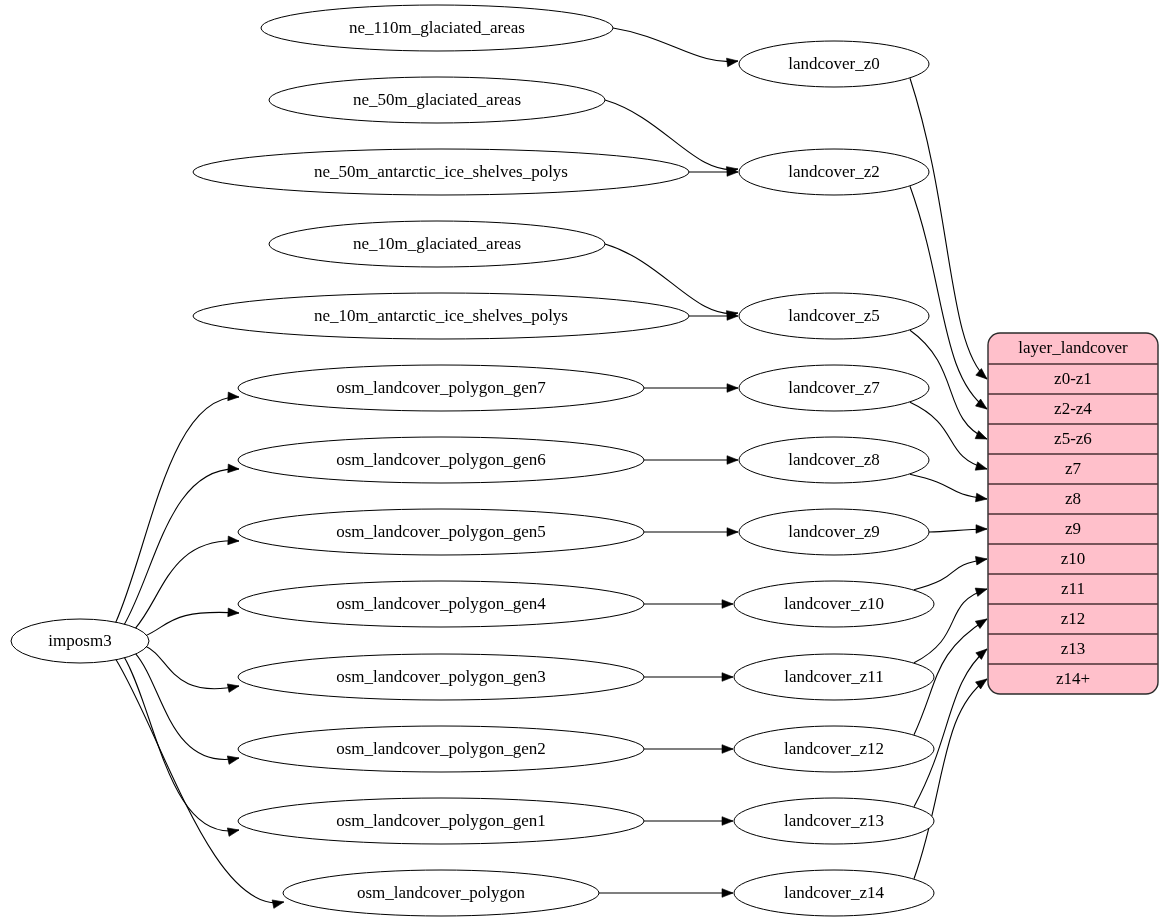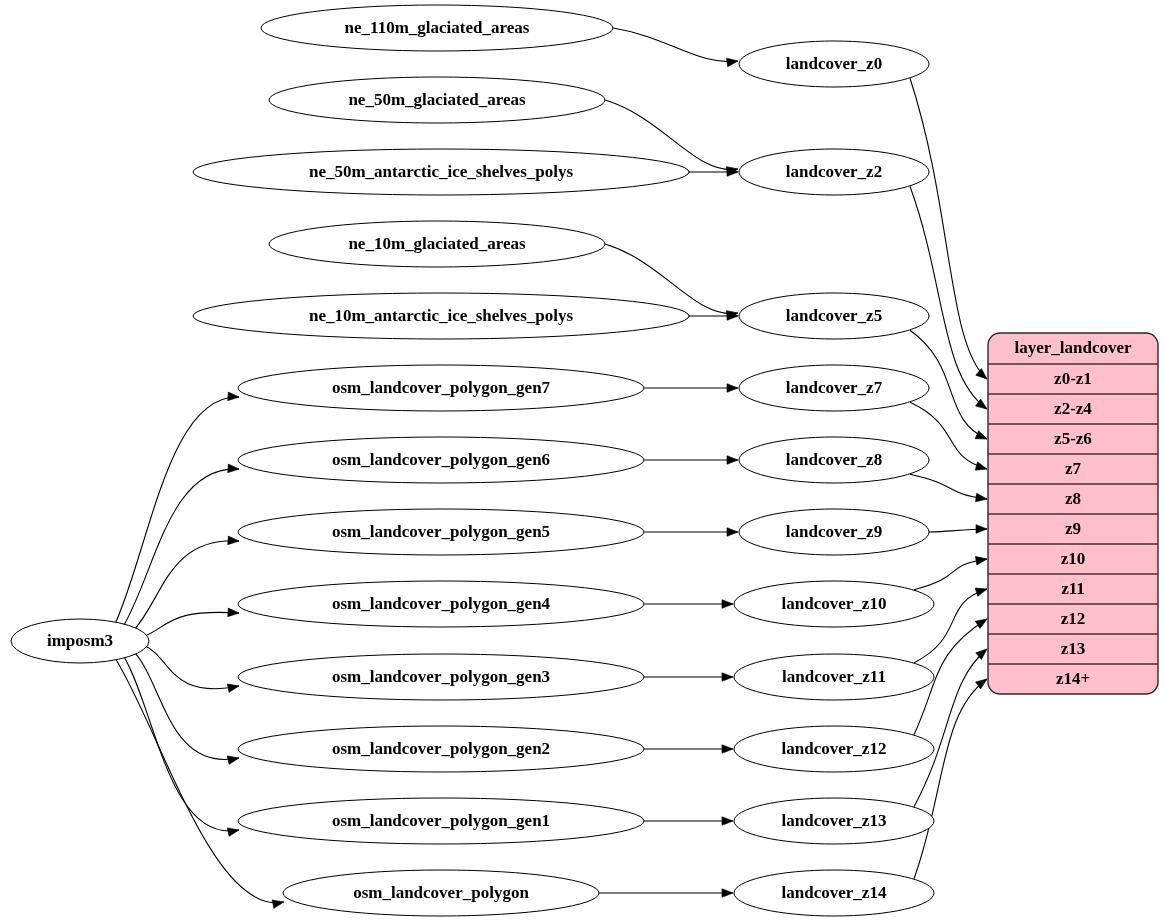--- a/index.html
+++ b/index.html
@@ -10,21 +10,20 @@
   body {
     width: 1165px;
     height: 923px;
     font-family: "Liberation Serif", "DejaVu Serif", serif;
     overflow: hidden;
   }
   #graph-root {
     position: relative;
     width: 1165px;
     height: 923px;
-    font-weight: bold;
   }
   svg#graph-canvas {
     display: block;
     width: 1165px;
     height: 923px;
   }
   .node-ellipse {
     fill: #ffffff;
     stroke: #000000;
     stroke-width: 1;

